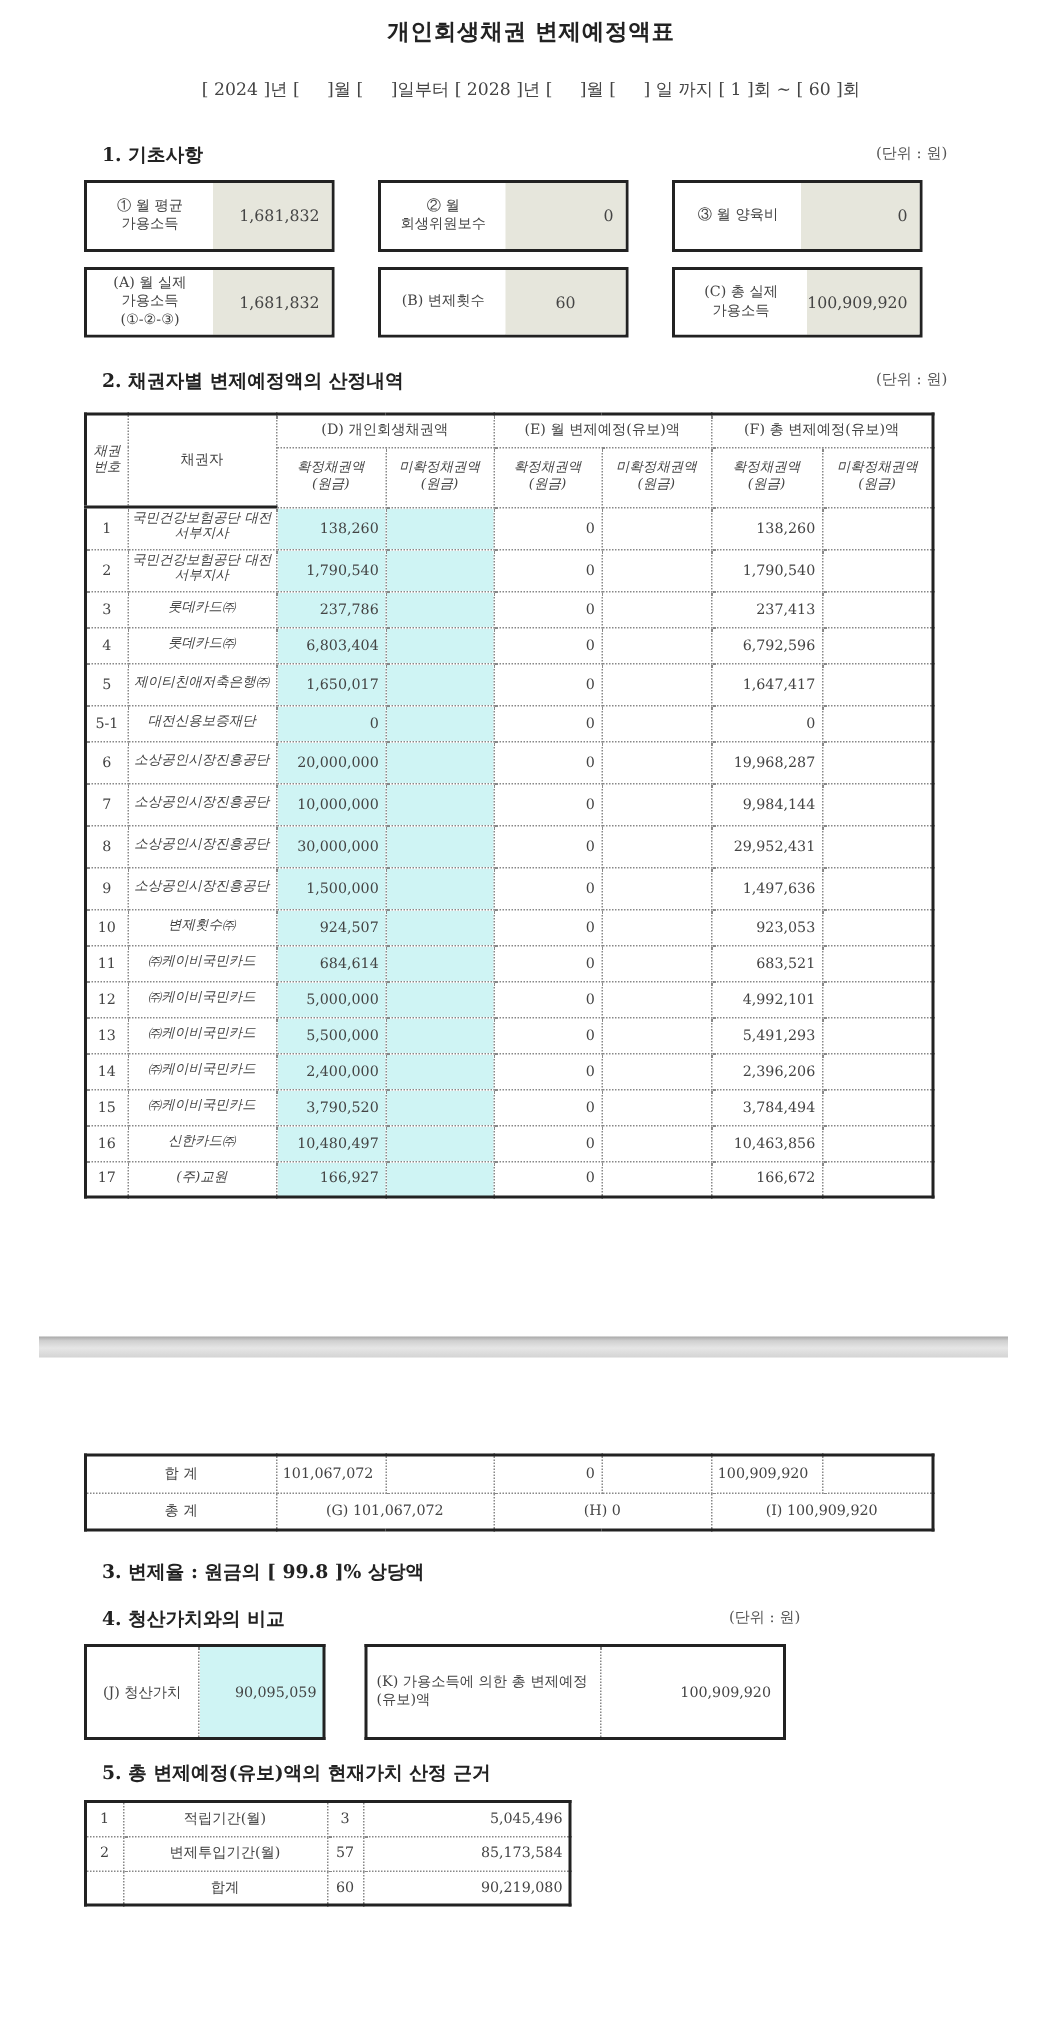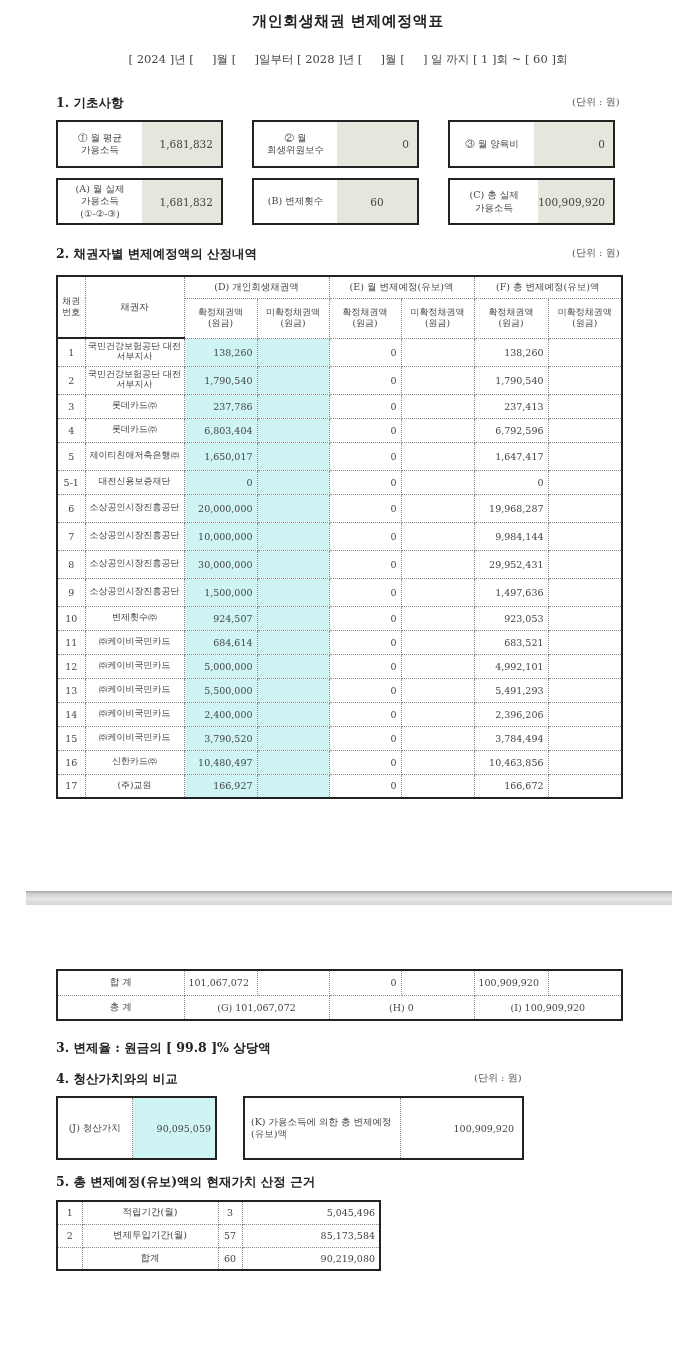--- a/index.html
+++ b/index.html
@@ -1,37 +1,37 @@
 <!DOCTYPE html>
 <html><head>
 <meta charset="utf-8">
 <style>
   * { box-sizing: border-box; margin: 0; padding: 0; }
   html, body { width: 696px; height: 1349px; background: #ffffff; overflow: hidden; }
   body { position: relative; font-family: "DejaVu Serif", "Liberation Serif", serif; color: #333; }
-  .abs { position: absolute; }
+  .abs { position: absolute; padding-left: 12px; }
   .title { left: 0; width: 696px; top: 12px; text-align: center; font-size: 15px; font-weight: bold; color: #222; letter-spacing: 0.5px; }
   .period { left: 0; width: 696px; top: 52px; text-align: center; font-size: 11.5px; color: #444; white-space: pre; }
   .sec-title { font-size: 12.5px; font-weight: bold; color: #222; white-space: nowrap; }
   .unit { font-size: 10px; color: #555; white-space: nowrap; }
 
   .box { position: absolute; border: 2px solid #222; display: flex; background: #fff; }
   .box .lbl { display: flex; align-items: center; justify-content: center; text-align: center; font-size: 9.5px; line-height: 1.3; color: #444; background: #fff; }
   .box .val { flex: 1; display: flex; align-items: center; justify-content: flex-end; padding-right: 8px; font-size: 10.5px; color: #444; background: #e6e6dc; }
 
   table { border-collapse: collapse; table-layout: fixed; position: absolute; }
   table.grid { border: 2px solid #222; }
   table.grid td { border: 1px dotted #888; font-size: 9.5px; color: #444; padding: 0 4px; overflow: hidden; }
   .c { text-align: center; }
   .r { text-align: right; }
   .l { text-align: left; }
   .cyan { background: #cff4f4; }
   .hdr td { line-height: 1.25; }
   .hdr-bottom td { border-bottom: 2px solid #222; }
-  .tight { font-size: 9px !important; line-height: 1.1; padding: 0 1px !important; }
+  .tight { font-size: 9px !important; line-height: 1.1; padding: 0 1px !important; font-style: italic; }
 
   .pagebreak { left: 26px; width: 646px; top: 891px; height: 14px; background: linear-gradient(#a8a8a8 0%, #cfcfcf 20%, #e6e6e6 55%, #d4d4d4 100%); }
 </style>
 </head>
 <body>
 
 <div class="abs title">개인회생채권 변제예정액표</div>
 <div class="abs period">[ 2024 ]년 [     ]월 [     ]일부터 [ 2028 ]년 [     ]월 [     ] 일 까지 [ 1 ]회 ~ [ 60 ]회</div>
 
 <div class="abs sec-title" style="left:56px; top:95px;">1. 기초사항</div>

